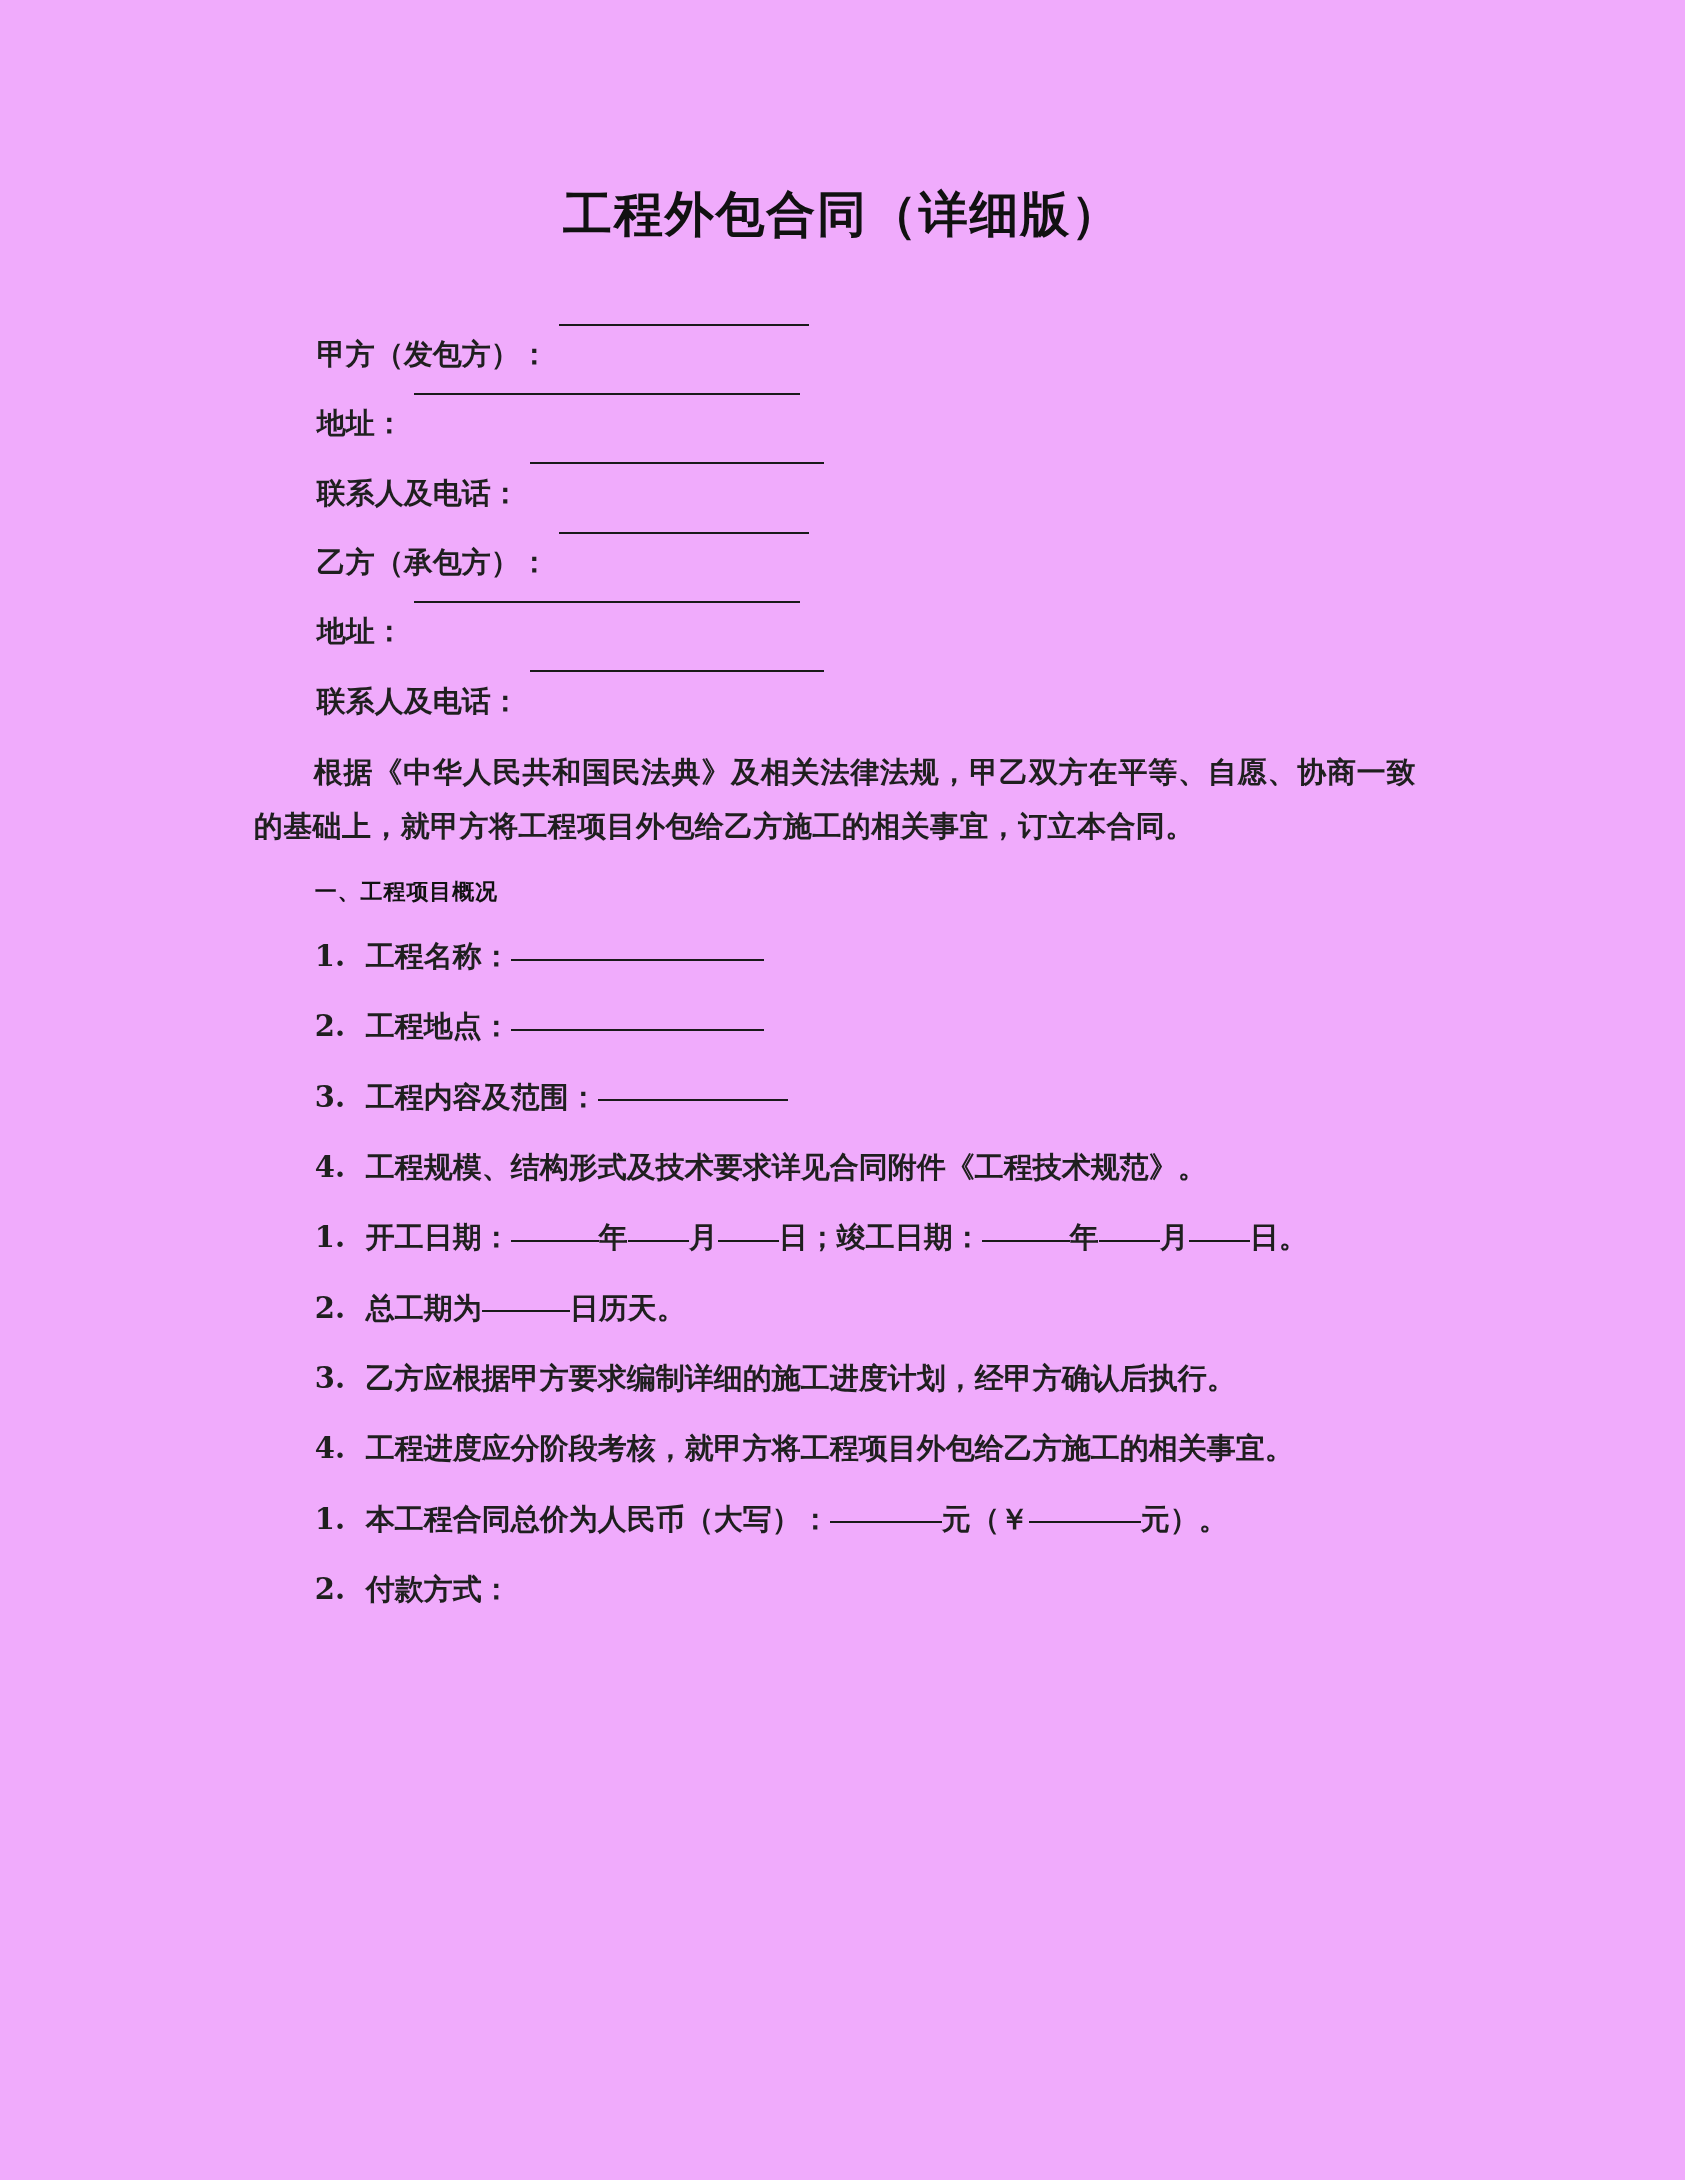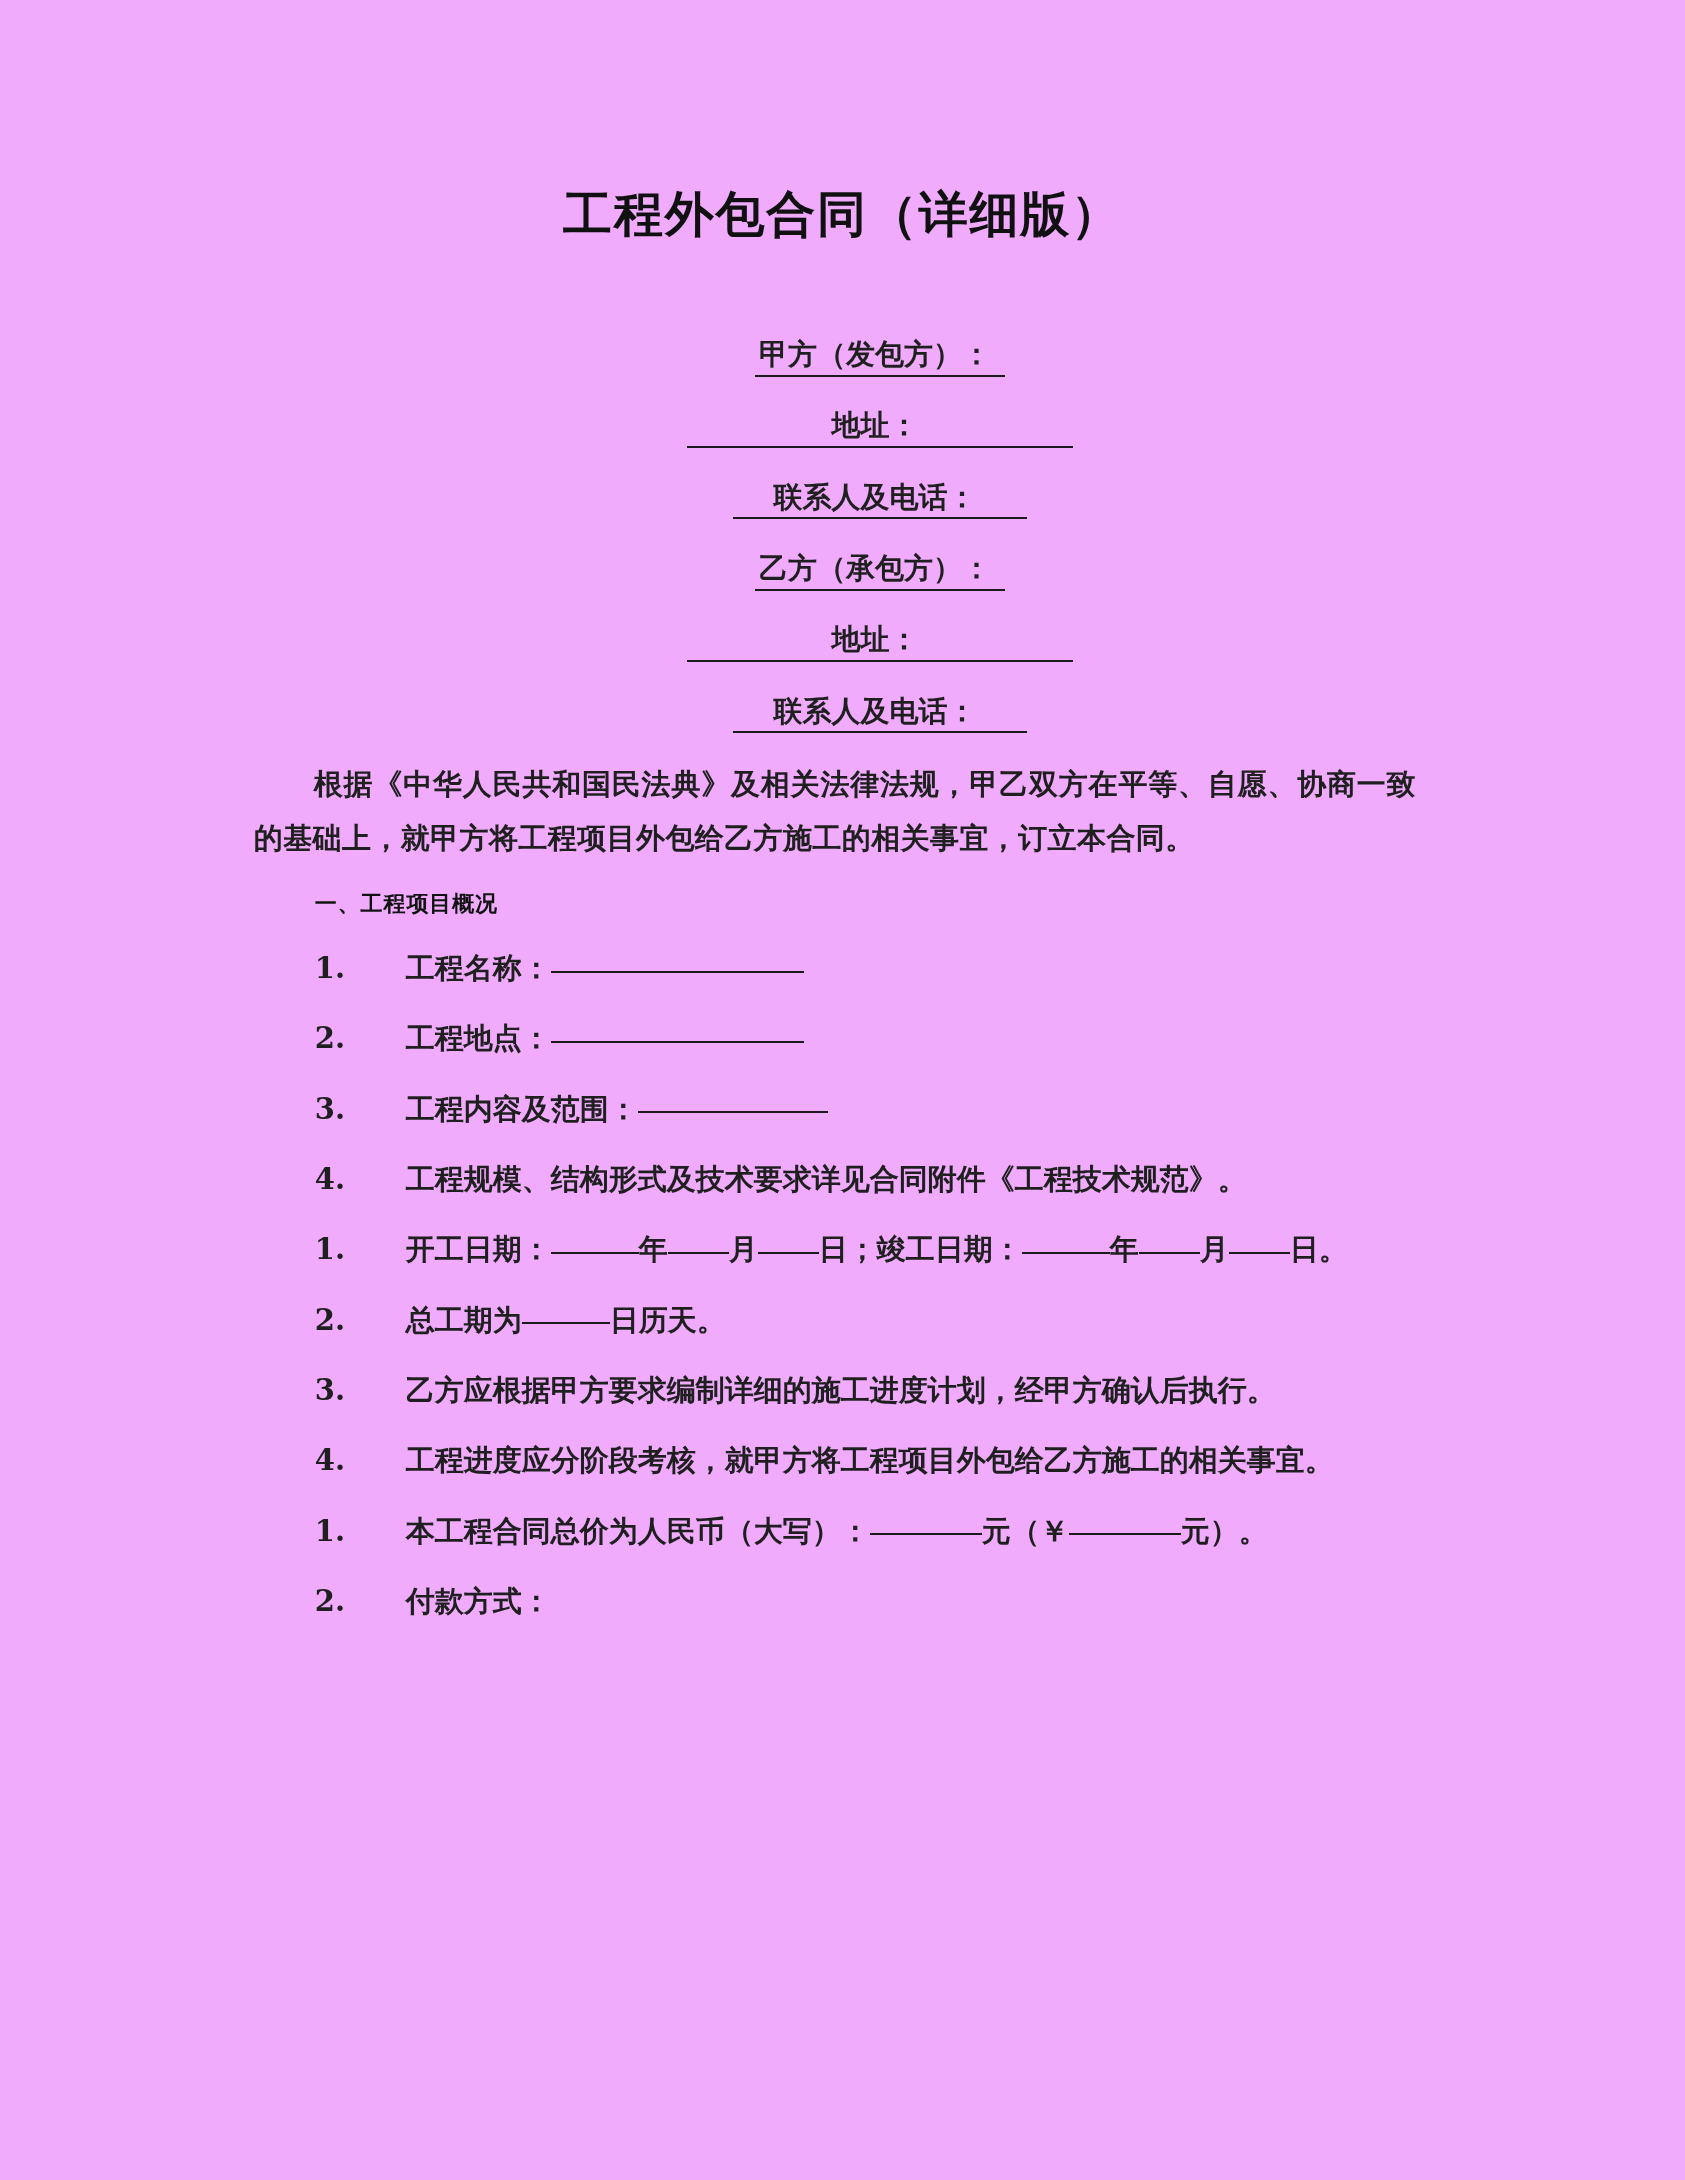--- a/index.html
+++ b/index.html
@@ -55,22 +55,21 @@
     color: #1f1f1f;
     font-family: "DejaVu Serif", "Liberation Serif", serif;
     white-space: nowrap;
   }
 
   
   .field-row {
     padding-left: 63px;
     margin-bottom: 18.4px;
     display: flex;
-    align-items: center;
-    flex-direction: column;
+    align-items: flex-start;
   }
   .field-label {
     flex: 0 0 auto;
   }
   .rule {
     display: inline-block;
     height: 0;
     border-bottom: 2.6px solid #1a1a1a;
     position: relative;
     top: -5.3px;
@@ -117,21 +116,20 @@
     white-space: nowrap;
   }
   .num-marker {
     flex: 0 0 auto;
     width: 51px;
     font-family: "DejaVu Serif", "Liberation Serif", serif;
   }
   .num-text {
     flex: 0 1 auto;
     display: inline-block;
-    margin-left: 40px;
   }
 
   
   .blank {
     display: inline-block;
     border-bottom: 2.6px solid #1a1a1a;
     height: 0;
     position: relative;
     top: -5.3px;
     vertical-align: baseline;

